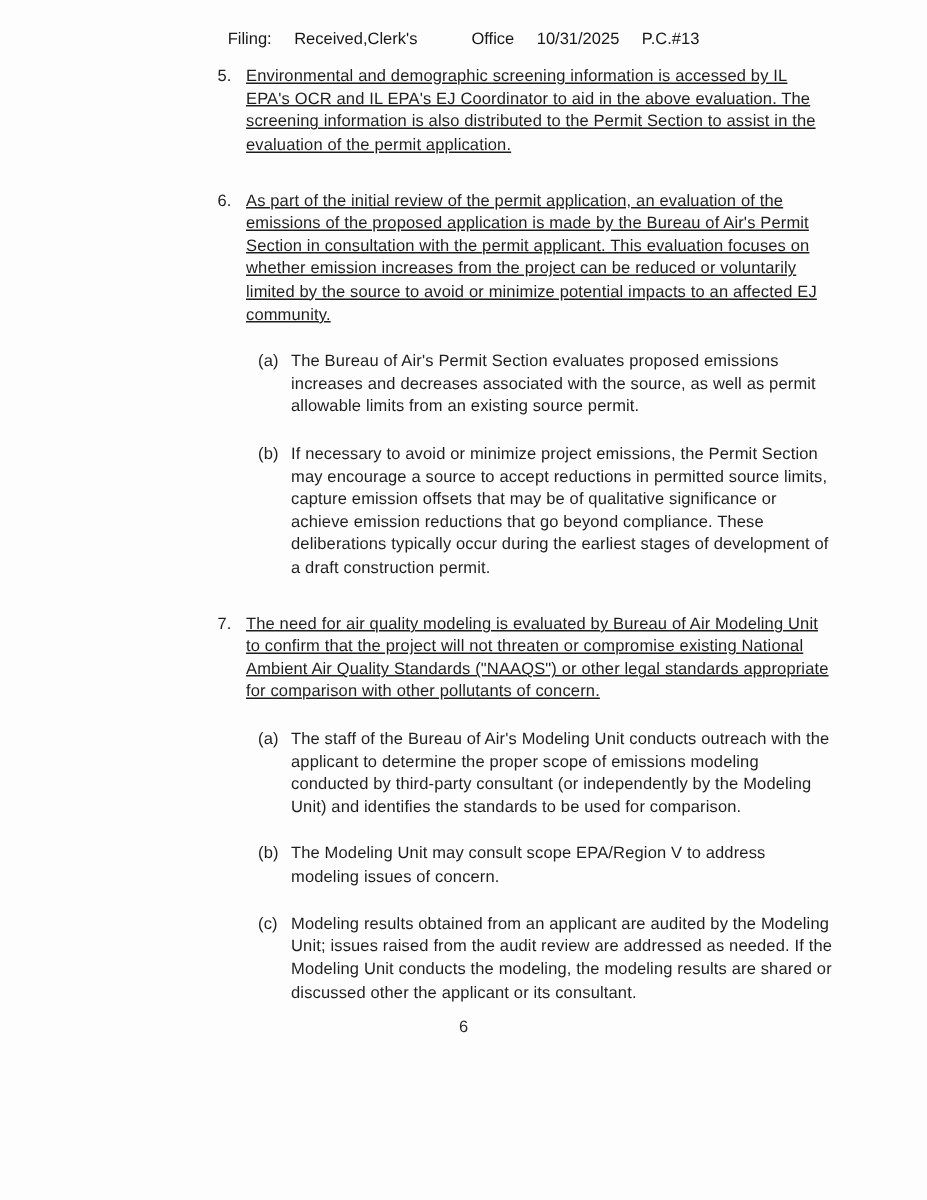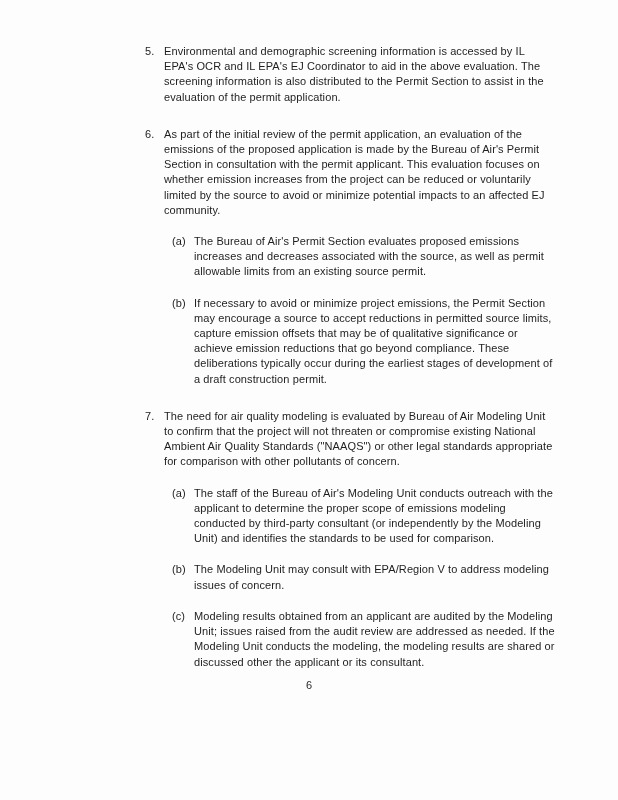--- a/index.html
+++ b/index.html
@@ -38,41 +38,48 @@
     left: 145px;
     width: 410px;
     font-size: 11px;
     line-height: 15.2px;
     letter-spacing: 0.1px;
     color: #1e1e1e;
   }
   .item { margin-bottom: 22px; }
   .item-head { display: flex; }
   .item-num { flex: none; width: 19px; }
-  .item-text { flex: 1; }
+  .item-text { flex: 1; text-decoration: underline; }
   .subitems { margin-left: 27px; }
   .subitem { display: flex; margin-top: 16px; }
   .sub-label { flex: none; width: 22px; }
   .sub-text { flex: 1; }
 
   .page-number {
     position: absolute;
     top: 679px;
     left: 0;
     width: 100%;
     text-align: center;
     font-size: 11px;
     color: #2a2a2a;
   }
 </style>
 </head>
 <body>
 
 <div class="page">
 
+  <div class="stamp">
+    <span class="seg">Filing:</span>
+    <span class="seg wide">Received,Clerk's</span>
+    <span class="seg">Office</span>
+    <span class="seg">10/31/2025</span>
+    <span class="seg">P.C.#13</span>
+  </div>
 
   <div class="content">
 
     <div class="item">
       <div class="item-head">
         <span class="item-num">5.</span>
         <span class="item-text">Environmental and demographic screening information is accessed by IL EPA's OCR and IL EPA's EJ Coordinator to aid in the above evaluation. The screening information is also distributed to the Permit Section to assist in the evaluation of the permit application.</span>
       </div>
     </div>
 
@@ -98,21 +105,21 @@
         <span class="item-num">7.</span>
         <span class="item-text">The need for air quality modeling is evaluated by Bureau of Air Modeling Unit to confirm that the project will not threaten or compromise existing National Ambient Air Quality Standards ("NAAQS") or other legal standards appropriate for comparison with other pollutants of concern.</span>
       </div>
       <div class="subitems">
         <div class="subitem">
           <span class="sub-label">(a)</span>
           <span class="sub-text">The staff of the Bureau of Air's Modeling Unit conducts outreach with the applicant to determine the proper scope of emissions modeling conducted by third-party consultant (or independently by the Modeling Unit) and identifies the standards to be used for comparison.</span>
         </div>
         <div class="subitem">
           <span class="sub-label">(b)</span>
-          <span class="sub-text">The Modeling Unit may consult with EPA/Region V to address modeling issues of concern.</span>
+          <span class="sub-text">The Modeling Unit may consult scope EPA/Region V to address modeling issues of concern.</span>
         </div>
         <div class="subitem">
           <span class="sub-label">(c)</span>
           <span class="sub-text">Modeling results obtained from an applicant are audited by the Modeling Unit; issues raised from the audit review are addressed as needed. If the Modeling Unit conducts the modeling, the modeling results are shared or discussed other the applicant or its consultant.</span>
         </div>
       </div>
     </div>
 
   </div>
 

